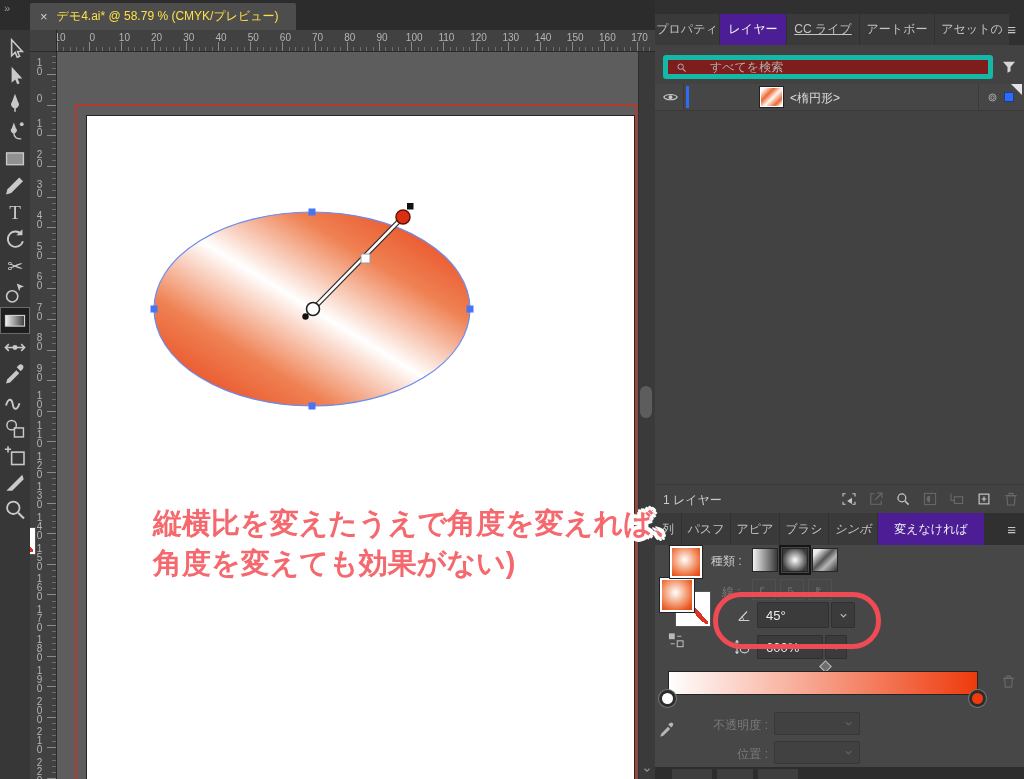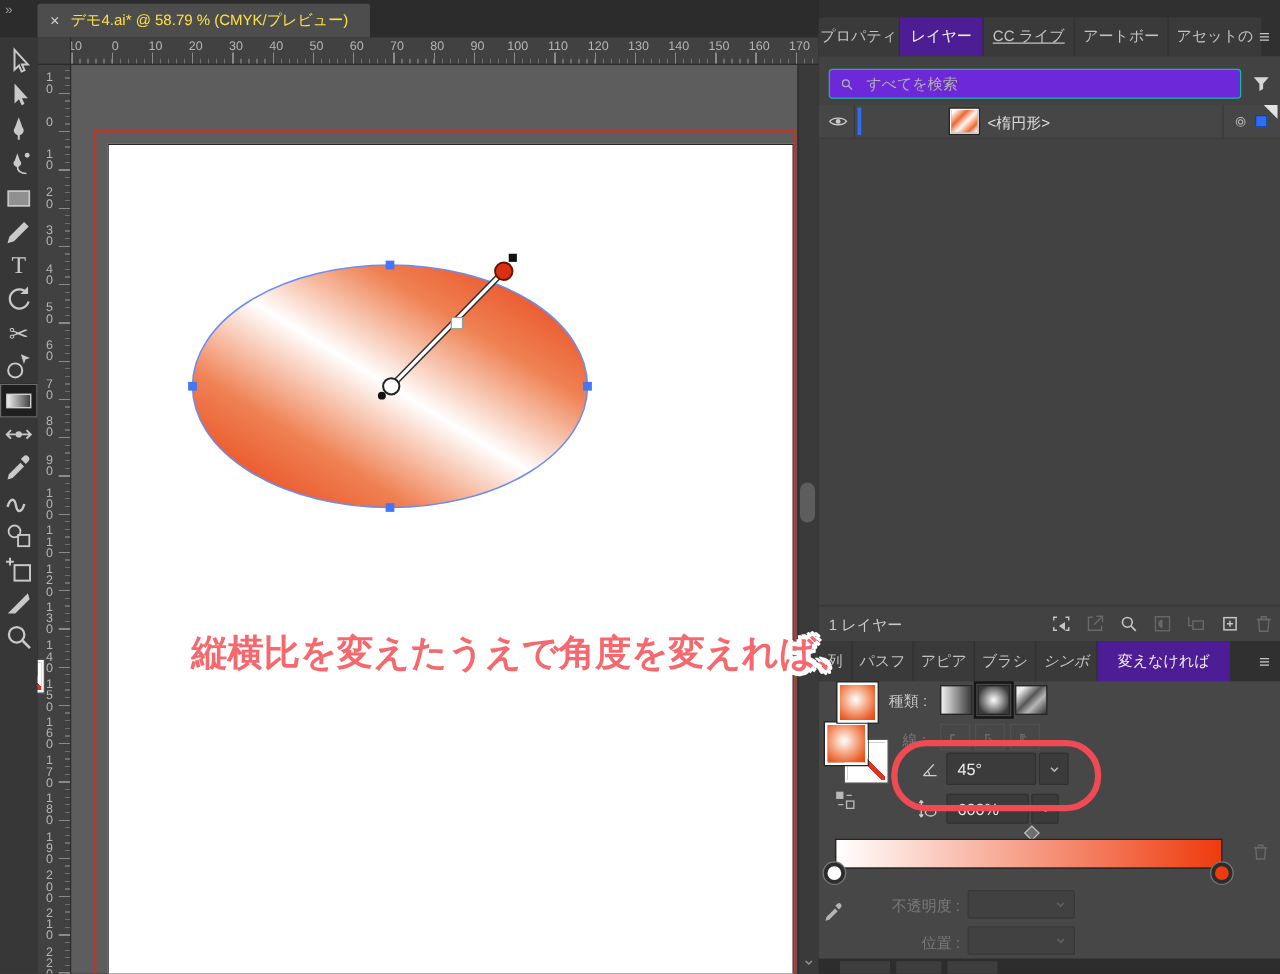--- a/index.html
+++ b/index.html
@@ -71,22 +71,22 @@
 
   
   #rightpanel{left:655px;top:0;width:369px;height:779px;background:#303030}
   .ptabs{position:absolute;left:0;width:369px;display:flex;align-items:stretch;background:#303030}
   .ptab{display:flex;align-items:center;justify-content:center;font-size:12px;color:#c3c3c3;
     background:#3a3a3a;margin-right:1px;white-space:nowrap;overflow:hidden;box-sizing:border-box}
   .ptab.active{background:#4c1d95;color:#f1f1f1}
   .pmenu{position:absolute;right:8px;color:#c5c5c5;font-size:15px}
 
   #layers-body{left:655px;top:45px;width:369px;height:468px;background:#424242}
-  #search-box{left:8px;top:10px;width:330px;height:24px;background:#6d28d9;border:1px solid #14b8a6;
-    border-radius:3px;display:flex;align-items:center;gap:7px;padding:0 7px;box-sizing:border-box}
+  #search-box{left:8px;top:10px;width:330px;height:24px;background:#7f1d1d;border:5px solid #14b8a6;
+    border-radius:3px;display:flex;align-items:center;gap:20px;padding:0 7px;box-sizing:border-box}
   #search-box svg{width:13px;height:13px;color:#b4b4b4;flex:none}
   #search-input{background:transparent;border:none;outline:none;color:#cfcfcf;font-size:12px;width:100%}
   #search-input::placeholder{color:#b0b0b0}
   #filter-btn{left:345px;top:13px;width:18px;height:18px;color:#d6d6d6}
   #layer-rows{left:0;top:39px;width:369px}
   .lrow{position:relative;width:369px;height:27px;background:#464646;border-bottom:1px solid #3a3a3a;box-sizing:border-box}
   .lrow .eye{position:absolute;left:7px;top:5px;width:17px;height:17px;color:#c9c9c9}
   .lrow .coldiv{position:absolute;left:28px;top:0;width:1px;height:26px;background:#3a3a3a}
   .lrow .cbar{position:absolute;left:31px;top:2px;width:3px;height:22px}
   .lrow .chev{position:absolute;left:39px;top:7px;width:13px;height:13px;color:#cccccc}
@@ -375,20 +375,21 @@
 </div>
 
 <div id="vscroll" class="abs"></div>
 <div id="vscroll-thumb" class="abs"></div>
 <svg id="vscroll-down" class="abs" viewBox="0 0 24 24">
   <path d="M7 9.5l5 5 5-5" fill="none" stroke="currentColor" stroke-width="2.4"></path>
 </svg>
 
 <div id="annotation" class="abs" style="color: rgb(245, 104, 110);">
   <div>縦横比を変えたうえで角度を変えれば、</div>
+  <div>角度を変えても効果がない)</div>
 </div>
 
 <div id="rightpanel" class="abs"></div>
 
 <div id="layers-tabs" class="ptabs abs" style="top:14px;height:31px;left:655px">
     <div class="ptab" style="width: 64px;">プロパティ</div>
     <div class="ptab active" style="width: 66px;">レイヤー</div>
     <div class="ptab" style="width: 72px; text-decoration: underline;">CC ライブ</div>
     <div class="ptab" style="width: 74px;">アートボー</div>
     <div class="ptab" style="width: 74px;">アセットの</div>

